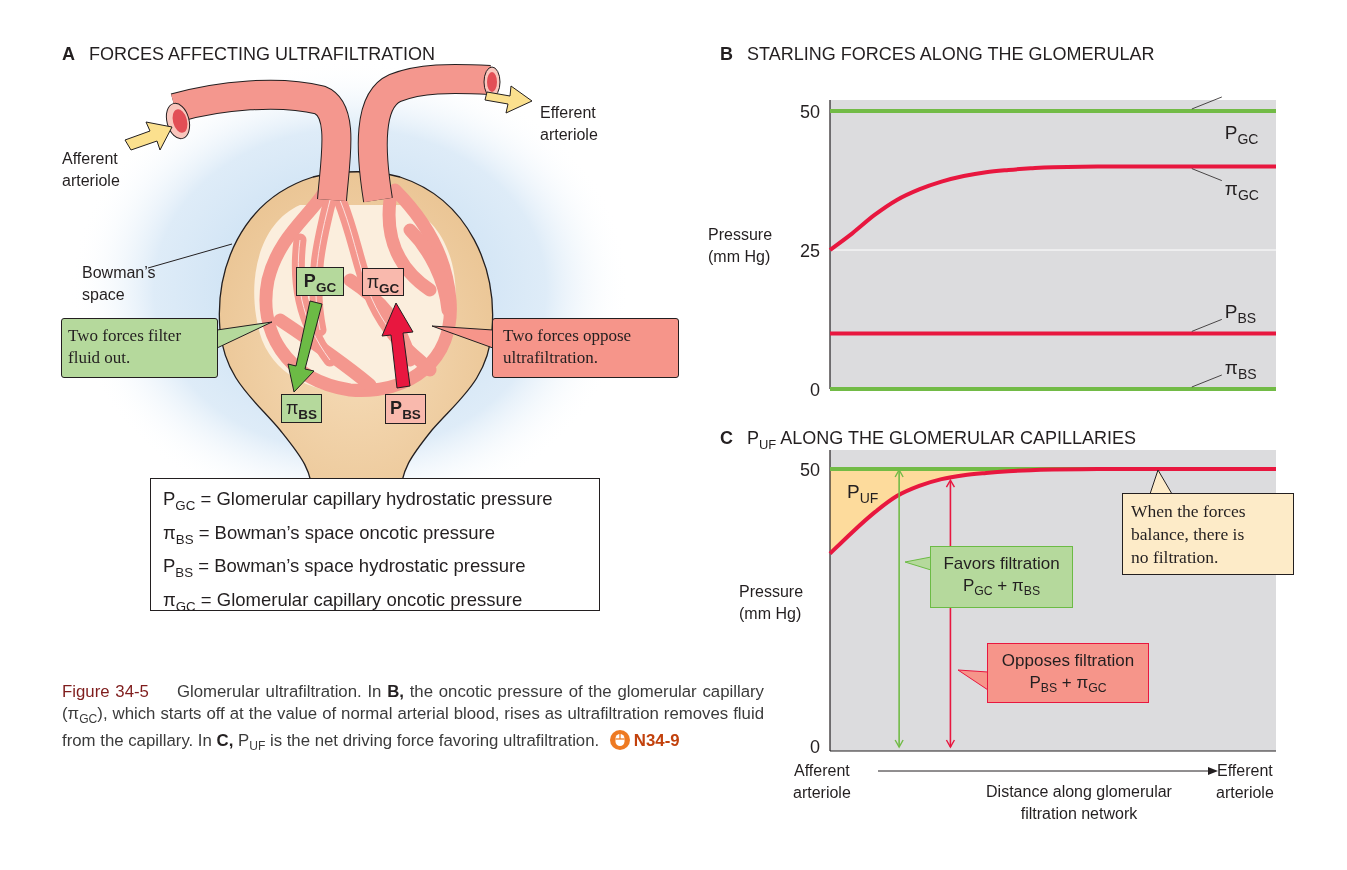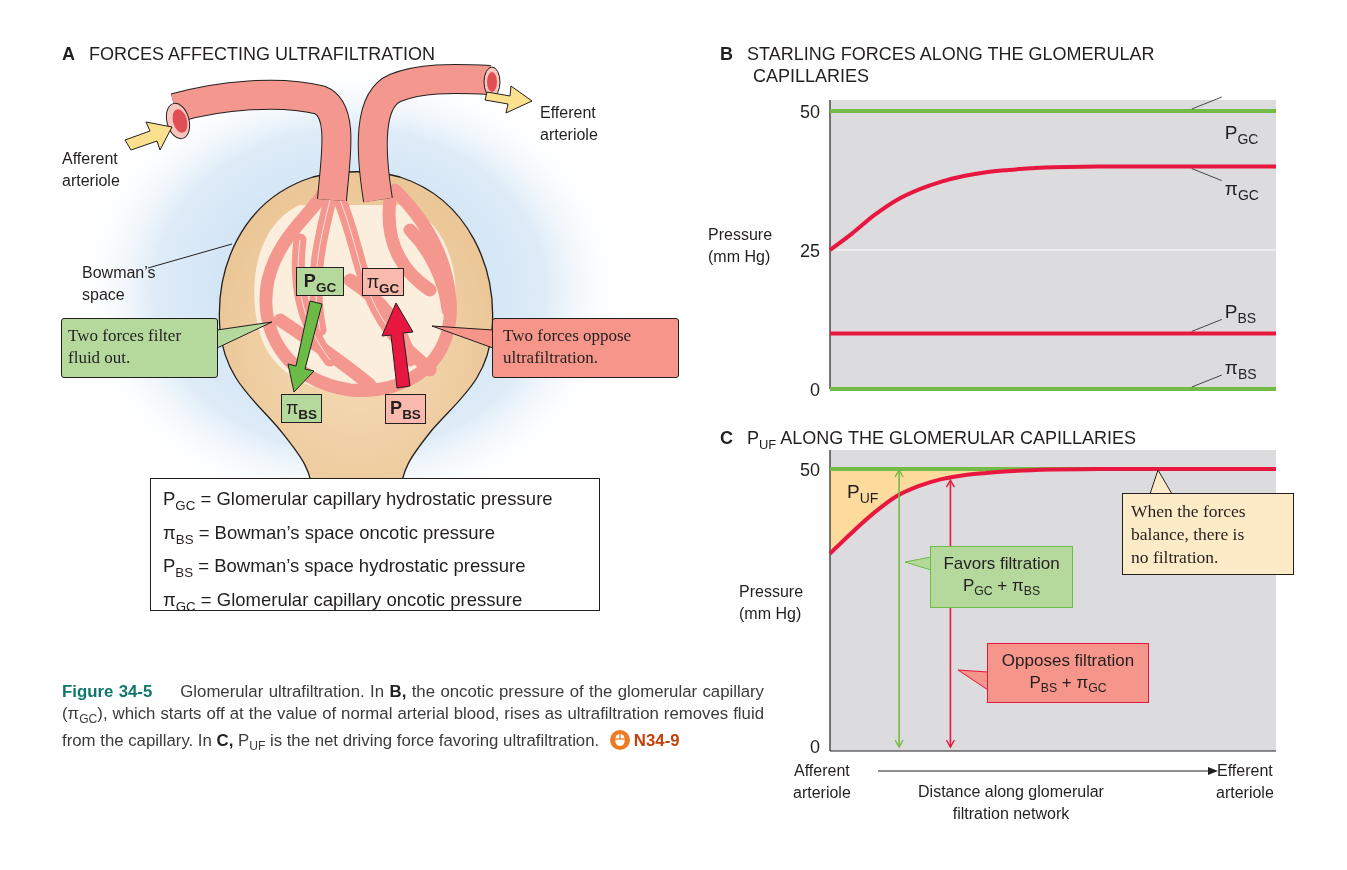--- a/index.html
+++ b/index.html
@@ -7,21 +7,21 @@
          font-family:"Liberation Sans", sans-serif; color:#231f20; }
   .abs { position:absolute; }
   .panel-title { font-size:18px; letter-spacing:0; line-height:22px; }
   .panel-title b { font-weight:bold; margin-right:14px; }
   .sub { font-size:0.72em; vertical-align:-0.35em; }
   .lbl { font-size:16px; line-height:22px; }
   .serif { font-family:"Liberation Serif", serif; }
   #legend-box { left:150px; top:478px; width:436px; height:125px; background:#fff; border:1.5px solid #231f20; padding:6px 0 0 12px; }
   #legend-box .row { font-size:18.5px; line-height:27px; white-space:nowrap; }
   .caption { left:62px; top:681px; width:702px; font-size:16.8px; line-height:21.5px; text-align:justify; color:#3b3b3b; }
-  .caption .fig { color:#0f766e; font-weight:bold; margin-right:28px; }
+  .caption .fig { color:#7f1d1d; font-weight:normal; margin-right:28px; }
   .caption b { color:#231f20; }
   .caption .code { color:#c2410c; font-weight:bold; }
   .tag { position:absolute; font-weight:bold; font-size:18px; border:1px solid #231f20; text-align:center; line-height:26px; box-sizing:border-box; }
   .tag .sub { font-size:0.75em; }
   .callout { position:absolute; font-size:17px; line-height:22px; box-sizing:border-box; }
   svg text { font-family:"Liberation Sans", sans-serif; }
 </style>
 </head>
 <body>
 
@@ -128,21 +128,20 @@
         <circle cx="10" cy="10" r="10" fill="#ee7a22"></circle>
         <rect x="5.5" y="4" width="9" height="12" rx="4.5" fill="#fff"></rect>
         <line x1="5.5" y1="9" x2="14.5" y2="9" stroke="#ee7a22" stroke-width="1.3"></line>
         <line x1="10" y1="4" x2="10" y2="9" stroke="#ee7a22" stroke-width="1.3"></line>
       </svg>
   </span><span class="code">N34-9</span>
 </div>
 
 <div class="abs panel-title" style="left:720px;top:43px;">
   <div><b>B</b><span>STARLING FORCES ALONG THE GLOMERULAR</span></div>
-  <div style="padding-left:33px;">CAPILLARIES</div>
 </div>
 <div class="abs lbl" style="left:708px;top:224px;">
   <div>Pressure</div>
   <div>(mm Hg)</div>
 </div>
 <svg id="chartB" class="abs" style="left:780px;top:90px;" width="540" height="320">
     <rect x="50" y="10" width="446" height="289" fill="#dcdcde"></rect>
     <line x1="50" y1="160" x2="496" y2="160" stroke="#ffffff" stroke-width="1"></line>
     <line x1="50" y1="10" x2="50" y2="299" stroke="#231f20" stroke-width="1.2"></line>
     <line x1="50" y1="299" x2="496" y2="299" stroke="#231f20" stroke-width="1.2"></line>
@@ -189,21 +188,21 @@
   </svg>
 
 <div class="abs lbl" style="left:793px;top:760px;text-align:center;">
   <div>Afferent</div>
   <div>arteriole</div>
 </div>
 <div class="abs lbl" style="left:1216px;top:760px;text-align:center;">
   <div>Efferent</div>
   <div>arteriole</div>
 </div>
-<div class="abs lbl" style="left:876px;top:781px;width:270px;text-align:center;">
+<div class="abs lbl" style="left:944px;top:781px;width:270px;text-align:center;">
   <div>Distance along glomerular</div>
   <div>filtration network</div>
 </div>
 <svg class="abs" style="left:870px;top:762px;" width="350" height="20">
   <line x1="8" y1="9" x2="338" y2="9" stroke="#231f20" stroke-width="1"></line>
   <polygon points="338,5 348,9 338,13" fill="#231f20"></polygon>
 </svg>
 
 <svg class="abs" style="left:0;top:0;" width="1347" height="870">
   <polygon points="931,557 905,562 931,570" fill="#b5d99c" stroke="#6cbb45" stroke-width="1"></polygon>

